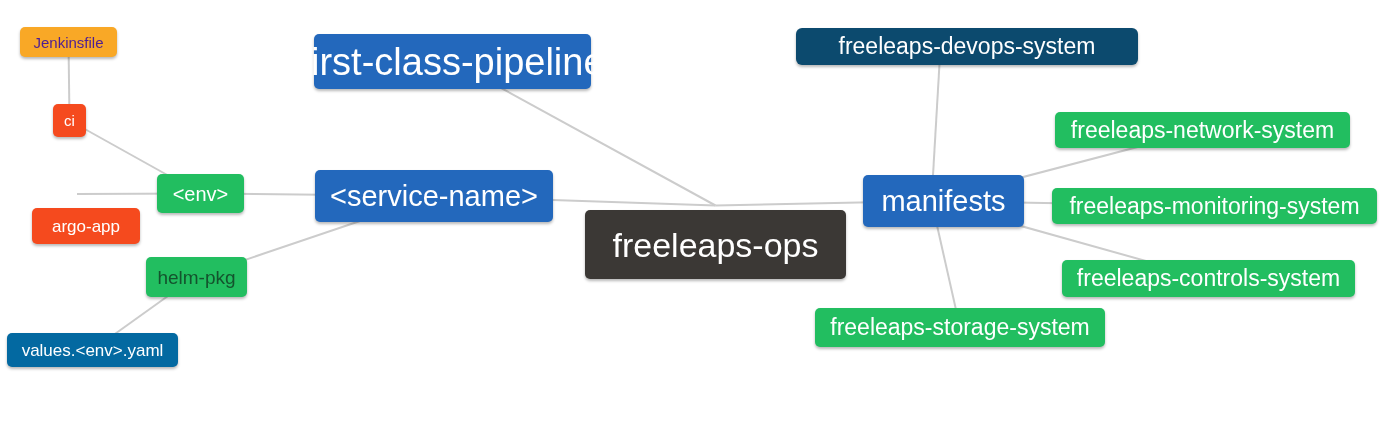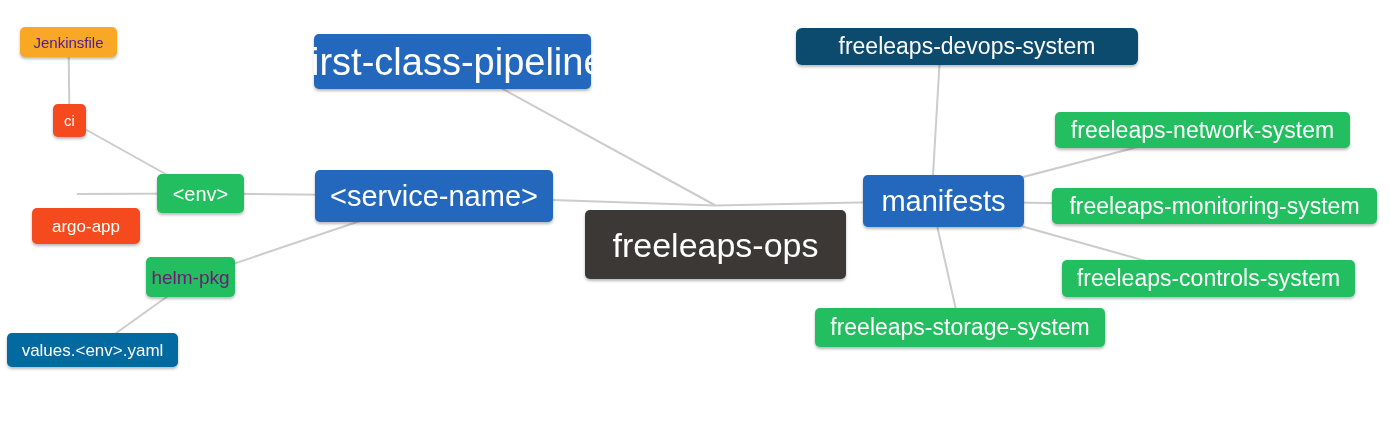--- a/index.html
+++ b/index.html
@@ -68,21 +68,21 @@
   </div>
   <div class="node" style="left: 53px; top: 104px; width: 33px; height: 33px; background: rgb(245, 74, 30); color: rgb(255, 255, 255); font-size: 15px;">
     <span class="node-label">ci</span>
   </div>
   <div class="node" style="left: 32px; top: 176px; width: 108px; height: 36px; background: rgb(245, 74, 30); color: #ffffff; font-size: 17px; margin-top: 32px;">
     <span class="node-label">argo-app</span>
   </div>
   <div class="node" style="left: 157px; top: 174px; width: 87px; height: 39px; background: rgb(34, 190, 96); color: rgb(255, 255, 255); font-size: 20px;">
     <span class="node-label">&lt;env&gt;</span>
   </div>
-  <div class="node" style="left: 146px; top: 257px; width: 89px; height: 40px; background: rgb(34, 190, 96); color: #701a75; font-size: 19px;">
+  <div class="node" style="left: 146px; top: 257px; width: 101px; height: 40px; background: rgb(34, 190, 96); color: #14532d; font-size: 19px;">
     <span class="node-label">helm-pkg</span>
   </div>
   <div class="node" style="left: 7px; top: 333px; width: 171px; height: 34px; background: #0369a1; color: rgb(255, 255, 255); font-size: 17px; align-items: center;">
     <span class="node-label">values.&lt;env&gt;.yaml</span>
   </div>
   <div class="node" style="left: 314px; top: 34px; width: 277px; height: 55px; background: rgb(35, 104, 188); color: rgb(255, 255, 255); font-size: 38px;">
     <span class="node-label">first-class-pipeline</span>
   </div>
   <div class="node" style="left: 315px; top: 170px; width: 238px; height: 52px; background: rgb(35, 104, 188); color: rgb(255, 255, 255); font-size: 29px;">
     <span class="node-label">&lt;service-name&gt;</span>

